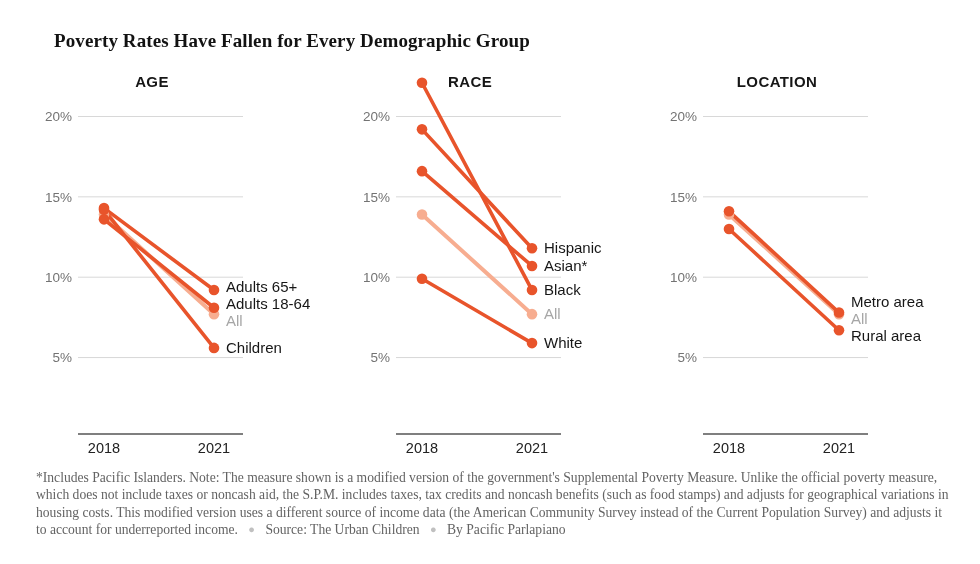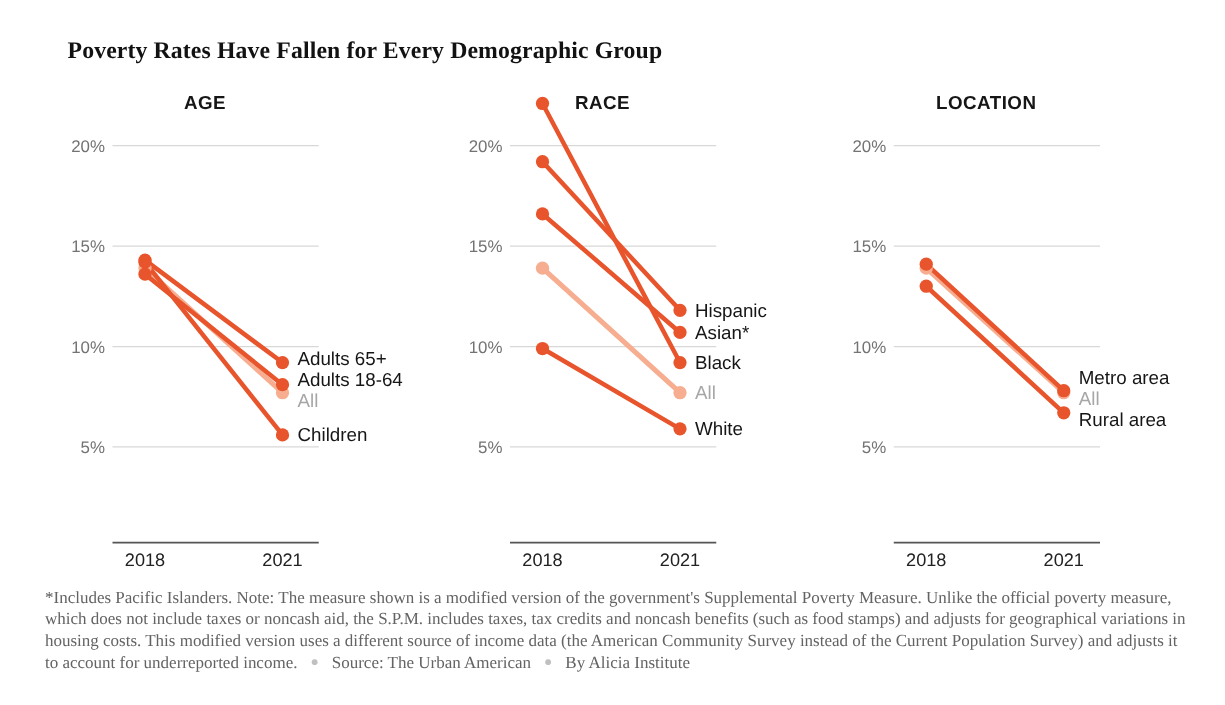--- a/index.html
+++ b/index.html
@@ -5,21 +5,21 @@
   html,body{margin:0;padding:0;}
   body{
     width:980px;height:564px;background:#ffffff;overflow:hidden;position:relative;
     font-family:"Liberation Sans",sans-serif;
   }
   #page-title{
     position:absolute;left:38px;top:14px;margin:16px;
     font-family:"Liberation Serif","DejaVu Serif",serif;
     font-size:19px;font-weight:bold;color:#121212;letter-spacing:0.1px;
   }
-  #charts{position:absolute;left:12px;top:60px;width:920px;height:400px;}
+  #charts{position:absolute;left:0;top:60px;width:920px;height:400px;}
   .chart{position:absolute;top:0;width:320px;height:405px;}
   .chart:nth-child(1){left:30px;}
   .chart:nth-child(2){left:348px;}
   .chart:nth-child(3){left:655px;}
   svg{display:block;}
   svg text{font-family:"Liberation Sans",sans-serif;}
   #footer{
     position:absolute;left:36px;top:469px;width:916px;
     font-family:"Liberation Serif","DejaVu Serif",serif;
     font-size:13.6px;line-height:17.4px;color:#636363;
@@ -126,16 +126,16 @@
         <text x="196" y="247.382" fill="#161616" font-size="15">Metro area</text>
         <text x="196" y="264.182" fill="#a6a6a6" font-size="15">All</text>
         <text x="196" y="280.98199999999997" fill="#161616" font-size="15">Rural area</text>
       </svg>
     </div>
 </div>
 
 <div id="footer">
   <span>*Includes Pacific Islanders. Note: The measure shown is a modified version of the government's Supplemental Poverty Measure. Unlike the official poverty measure, which does not include taxes or noncash aid, the S.P.M. includes taxes, tax credits and noncash benefits (such as food stamps) and adjusts for geographical variations in housing costs. This modified version uses a different source of income data (the American Community Survey instead of the Current Population Survey) and adjusts it to account for underreported income.</span>
   <span class="sep-dot">●</span>
-  <span>Source: The Urban American</span>
+  <span>Source: The Urban Children</span>
   <span class="sep-dot">●</span>
-  <span>By Alicia Institute</span>
+  <span>By Pacific Parlapiano</span>
 </div>
 
 </body></html>

